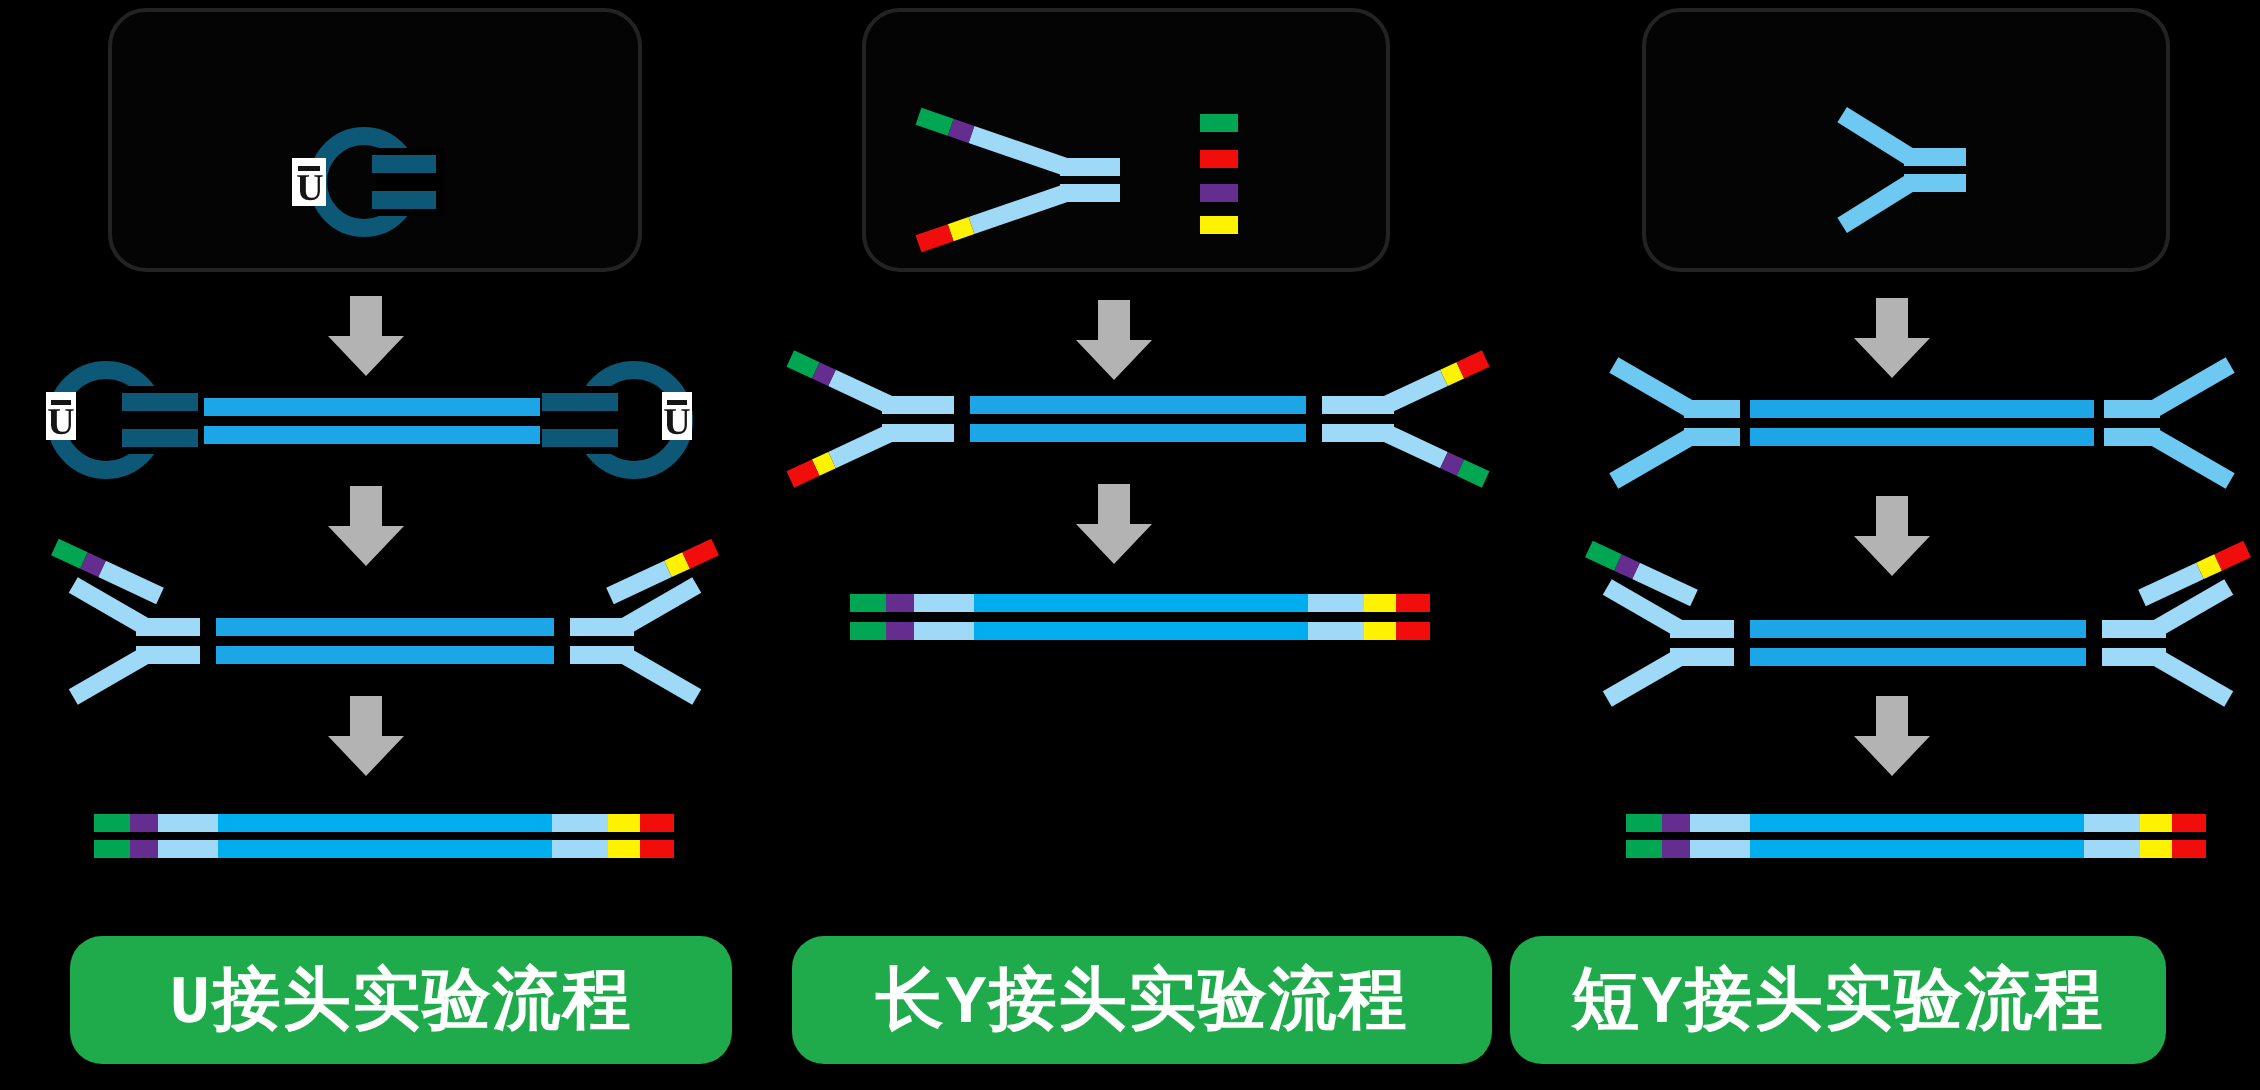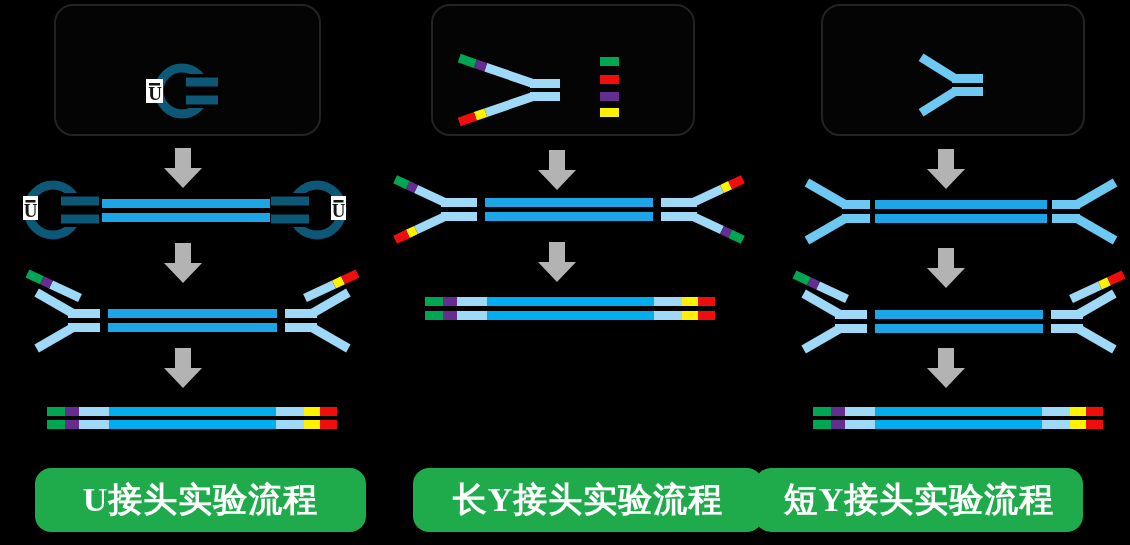--- a/index.html
+++ b/index.html
@@ -23,21 +23,21 @@
   .g{fill:var(--tip-green);} .r{fill:var(--tip-red);}
   .pu{fill:var(--tip-purple);} .ye{fill:var(--tip-yellow);}
   .arrow{fill:var(--arrow-gray);}
   .bg{fill:var(--background);}
   .badge{fill:var(--badge-bg);}
   .badge-line{fill:var(--badge-text);}
   .badge-text{fill:var(--badge-text);font:bold 19px "Liberation Serif",serif;text-anchor:middle;}
   .flow-label{position:absolute;top:468px;height:64px;background:var(--button-green);
     border-radius:16px;color:var(--button-text);font-weight:bold;font-size:34px;
     display:flex;align-items:center;justify-content:center;letter-spacing:1px;
-    font-family:Liberation Serif, serif;}
+    font-family:Liberation Mono, monospace;}
 </style>
 </head>
 <body>
 
 <div id="stage">
 <svg width="1130" height="545" viewBox="0 0 1130 545">
 
   <rect class="panel" x="55" y="5" width="265" height="130" rx="18"></rect>
 
   <g transform="translate(182,91)">
@@ -330,15 +330,15 @@
       <rect class="arm" x="32" y="0" width="30" height="9"></rect>
       <rect class="libblue" x="62" y="0" width="167" height="9"></rect>
       <rect class="arm" x="229" y="0" width="28" height="9"></rect>
       <rect class="ye" x="257" y="0" width="16" height="9"></rect>
       <rect class="r" x="273" y="0" width="17" height="9"></rect>
     </g>
   </g>
 </svg>
 
   <div class="flow-label" style="left:35px;width:331px">U接头实验流程</div>
-  <div class="flow-label" style="left:413px;width:350px">长Y接头实验流程</div>
+  <div class="flow-label" style="left:396px;width:350px">长Y接头实验流程</div>
   <div class="flow-label" style="left:755px;width:328px">短Y接头实验流程</div>
 </div>
 
 </body></html>

